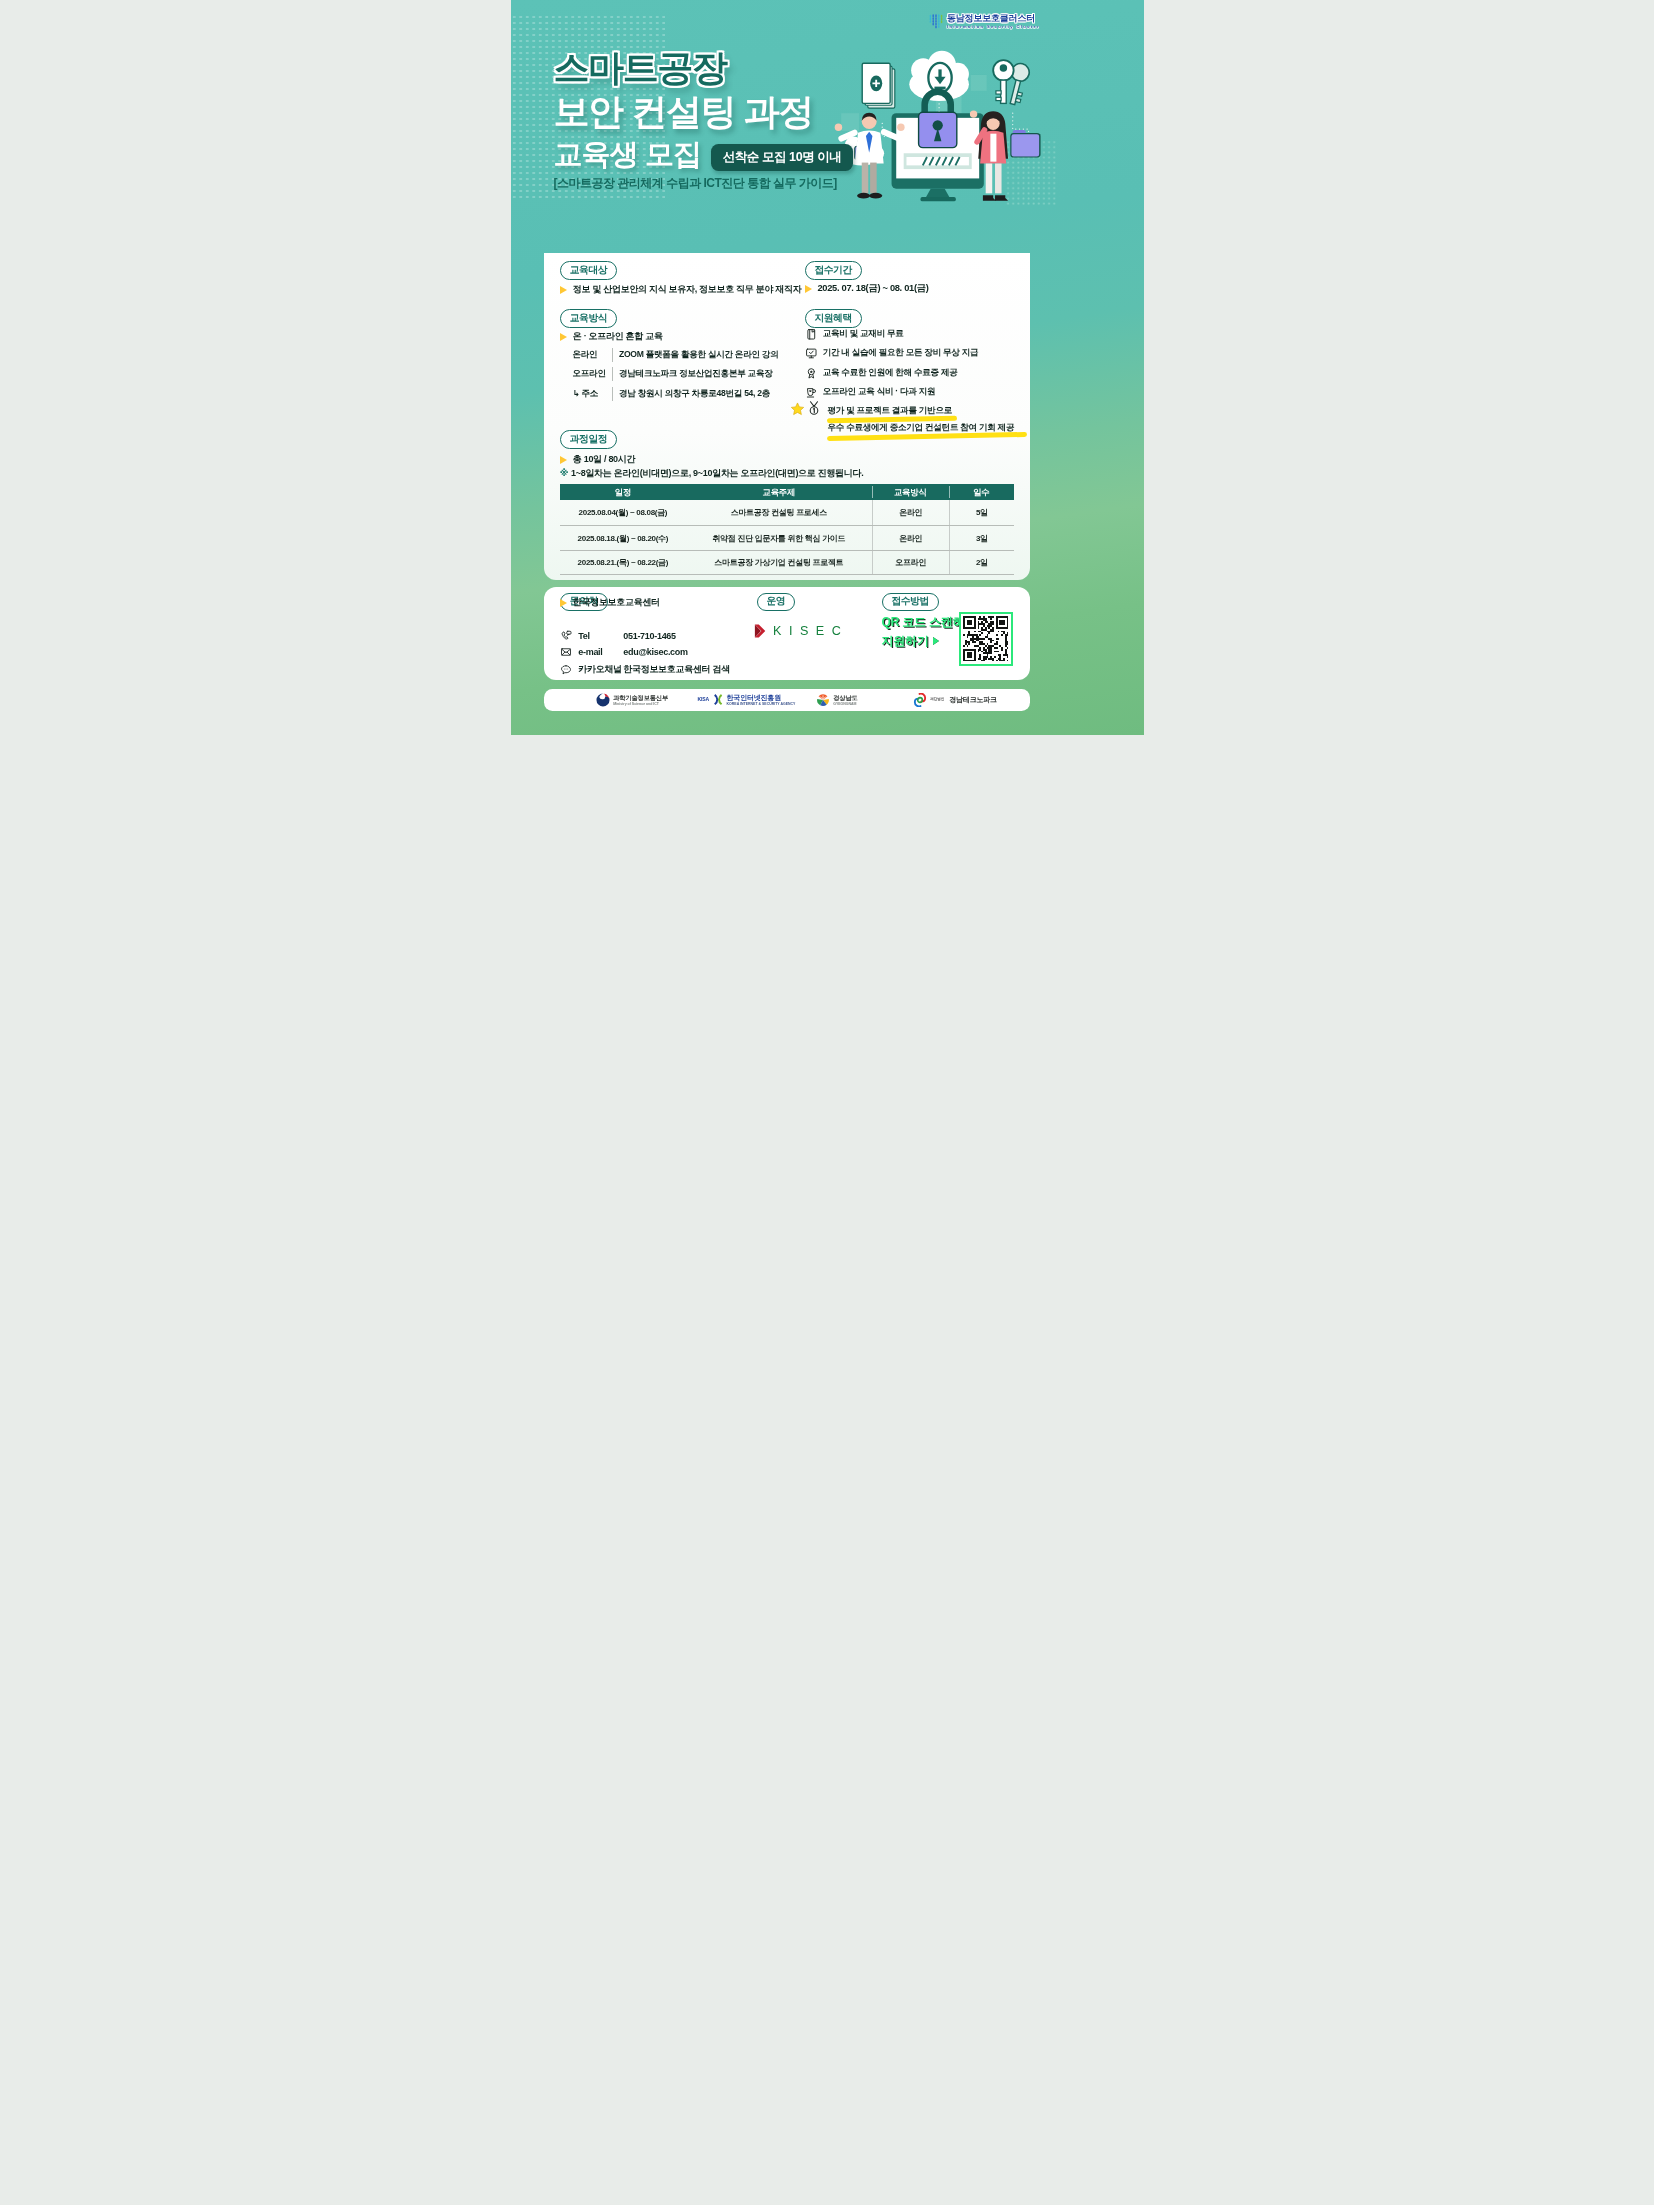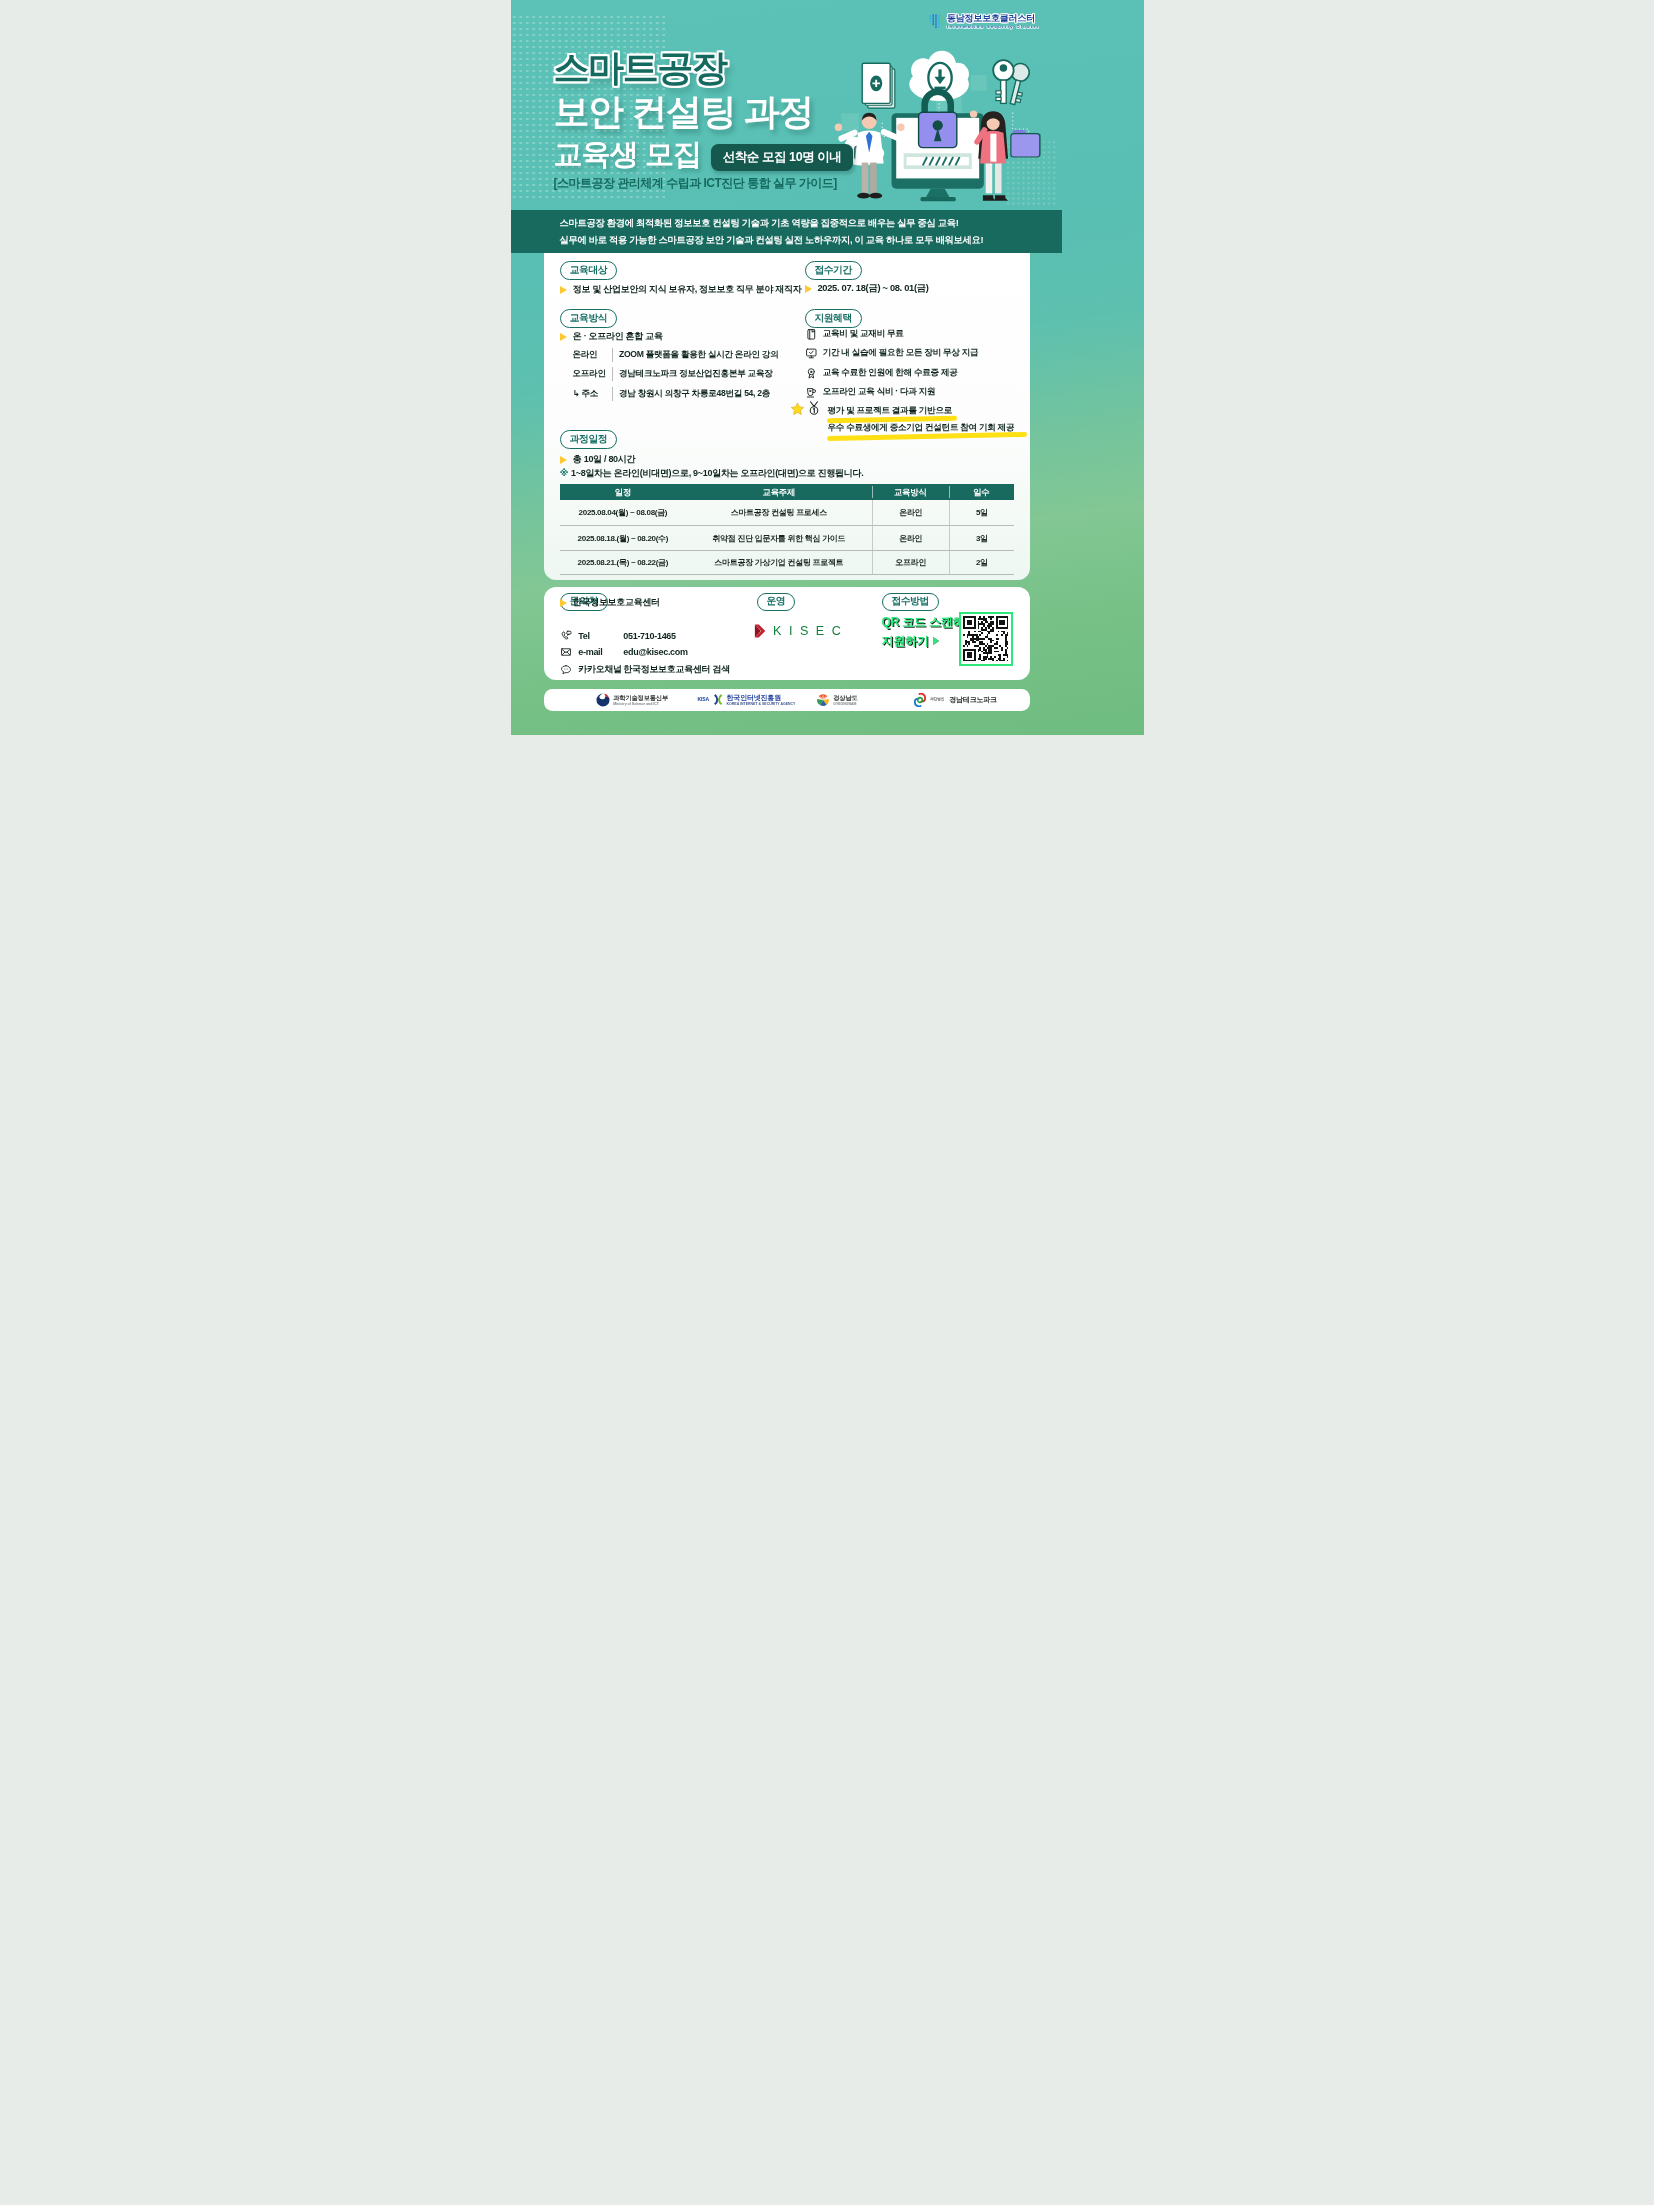--- a/index.html
+++ b/index.html
@@ -237,26 +237,20 @@
 
     <div class="title1">스마트공장</div>
     <div class="title2">보안 컨설팅 과정</div>
     <div class="title3-row">
       <span class="title3">교육생 모집</span>
       <span class="hero-badge">선착순 모집 10명 이내</span>
     </div>
     <div class="hero-sub">[스마트공장 관리체계 수립과 ICT진단 통합 실무 가이드]</div>
   </div>
 
-  <div class="band">
-    <div class="band-inner">
-      <div>스마트공장 환경에 최적화된 정보보호 컨설팅 기술과 기초 역량을 집중적으로 배우는 실무 중심 교육!</div>
-      <div>실무에 바로 적용 가능한 스마트공장 보안 기술과 컨설팅 실전 노하우까지, 이 교육 하나로 모두 배워보세요!</div>
-    </div>
-  </div>
 
   <div class="card-main">
 
     <div class="pill" style="left:16.3px;top:8px;">교육대상</div>
     <div class="item" style="left:16.3px;top:30px;">
       <span class="arrow-y"></span>
       <span>정보 및 산업보안의 지식 보유자, 정보보호 직무 분야 재직자</span>
     </div>
 
     <div class="pill" style="left:261px;top:8px;">접수기간</div>

